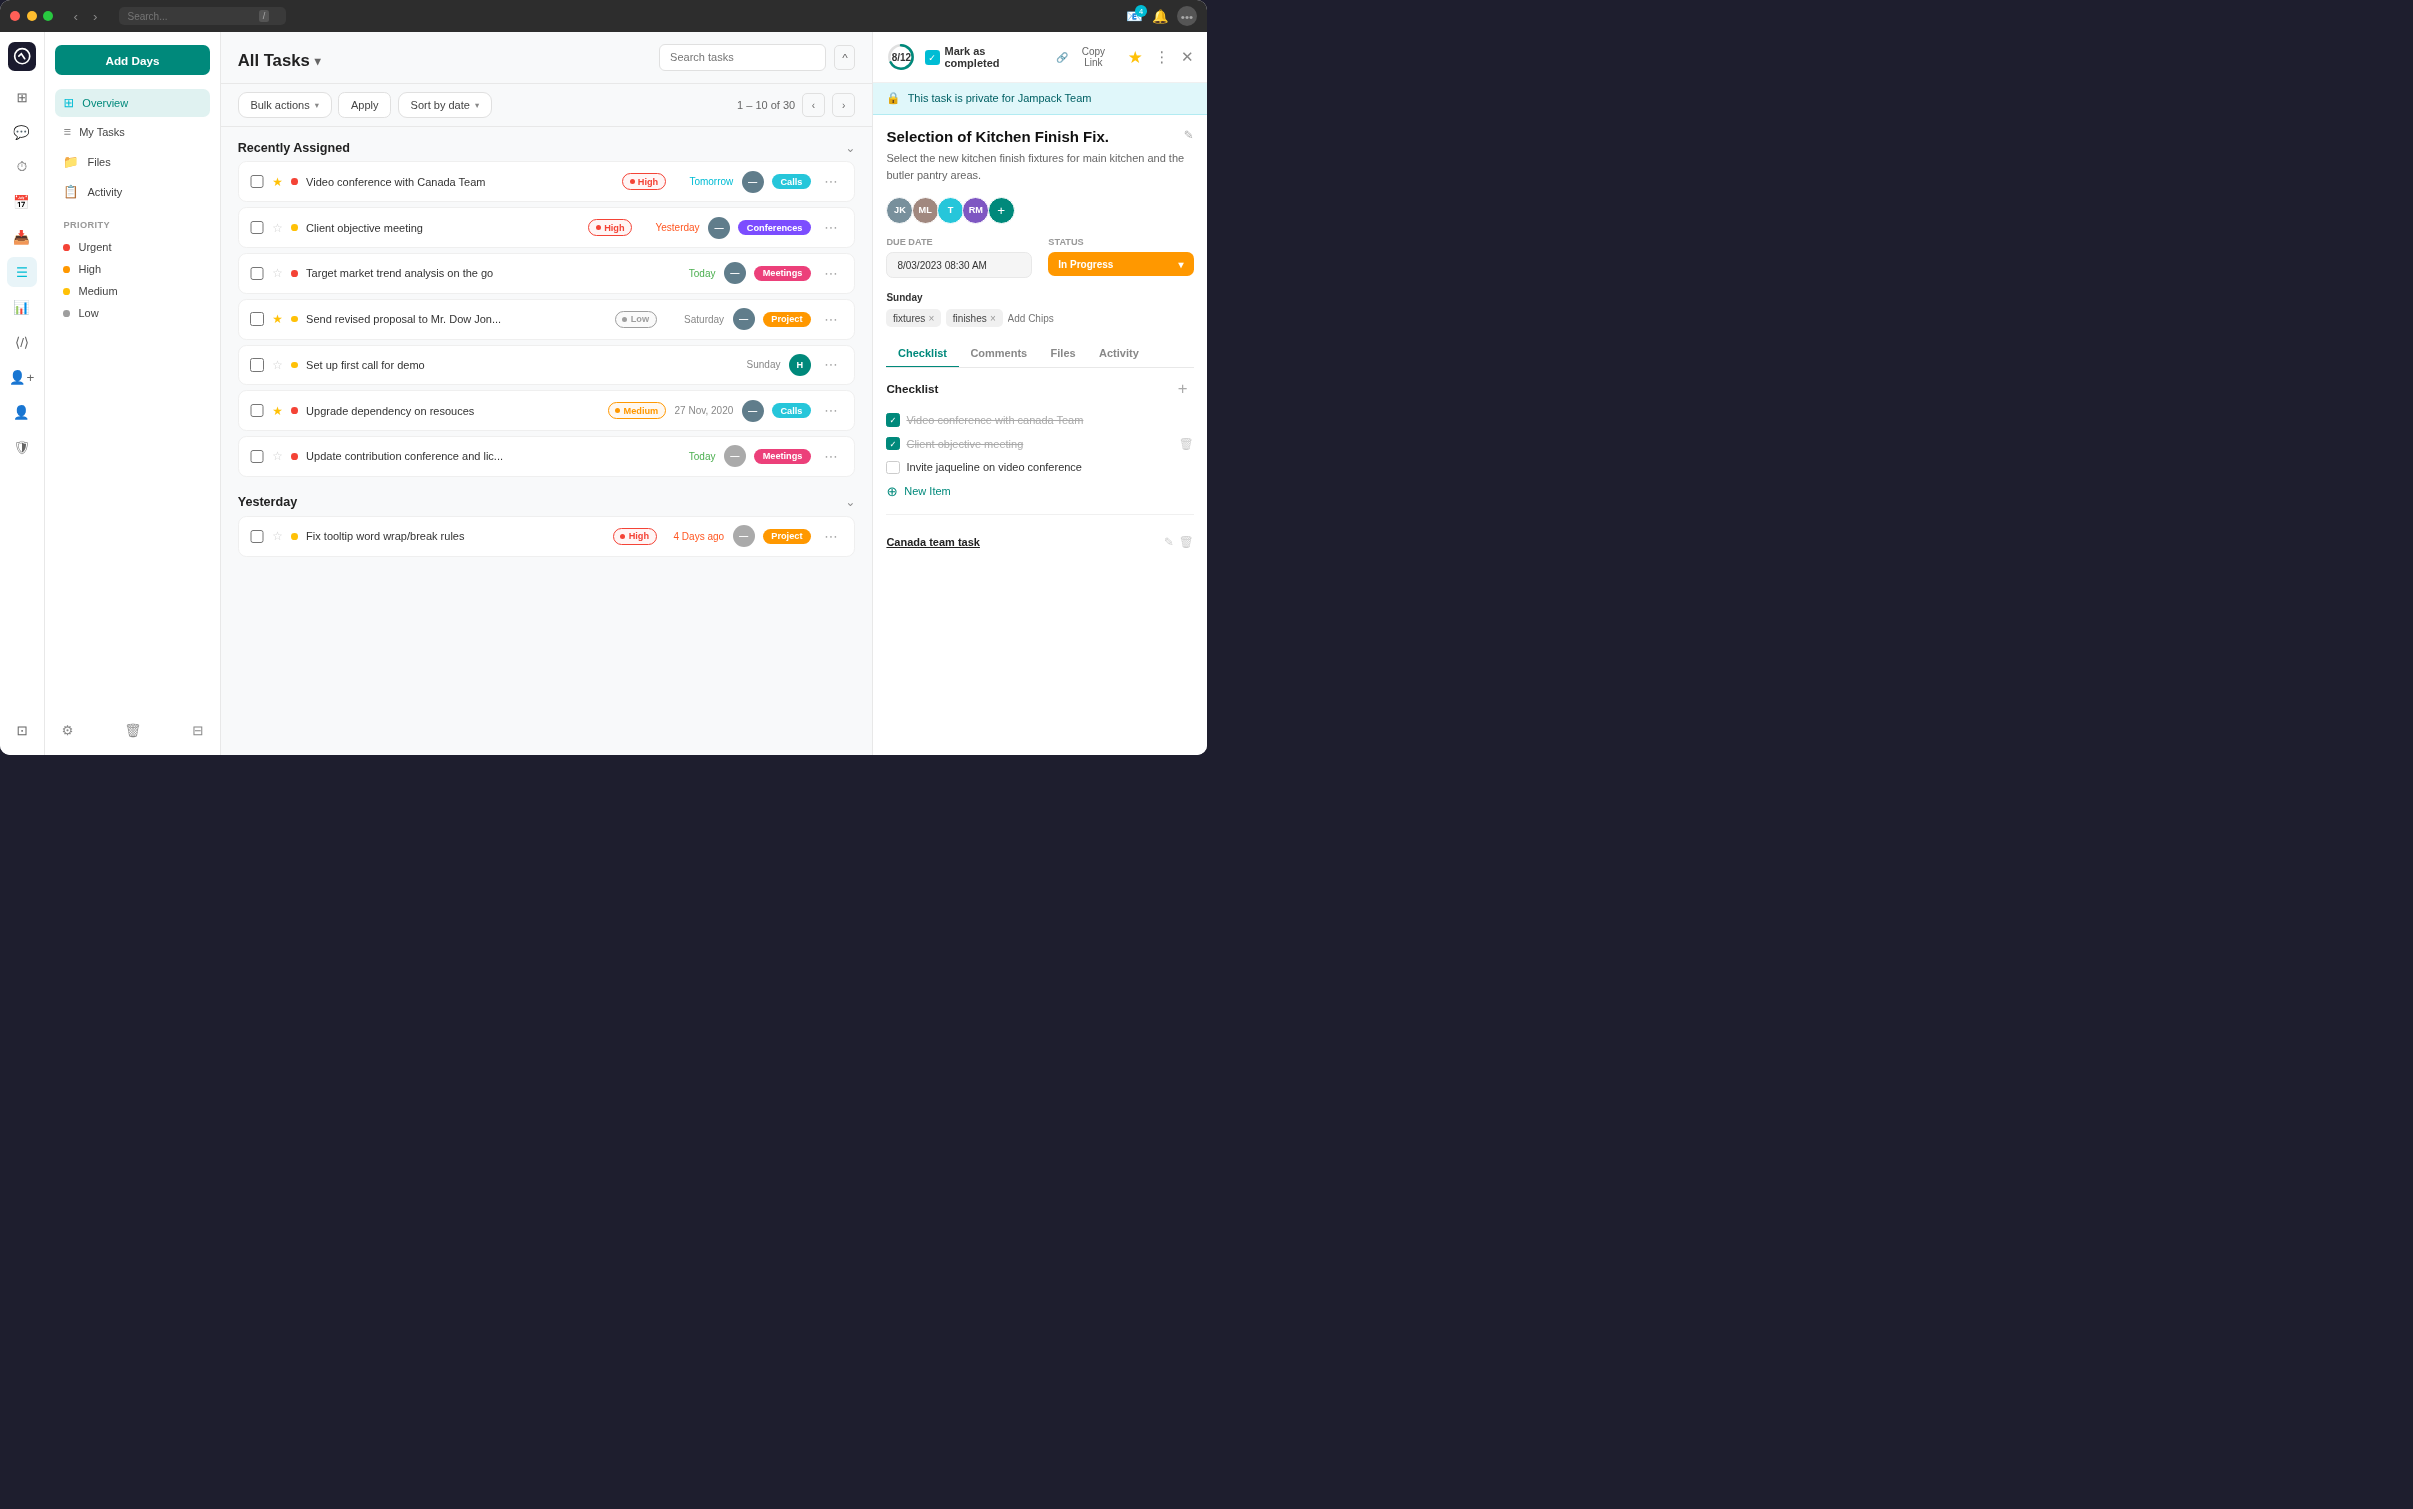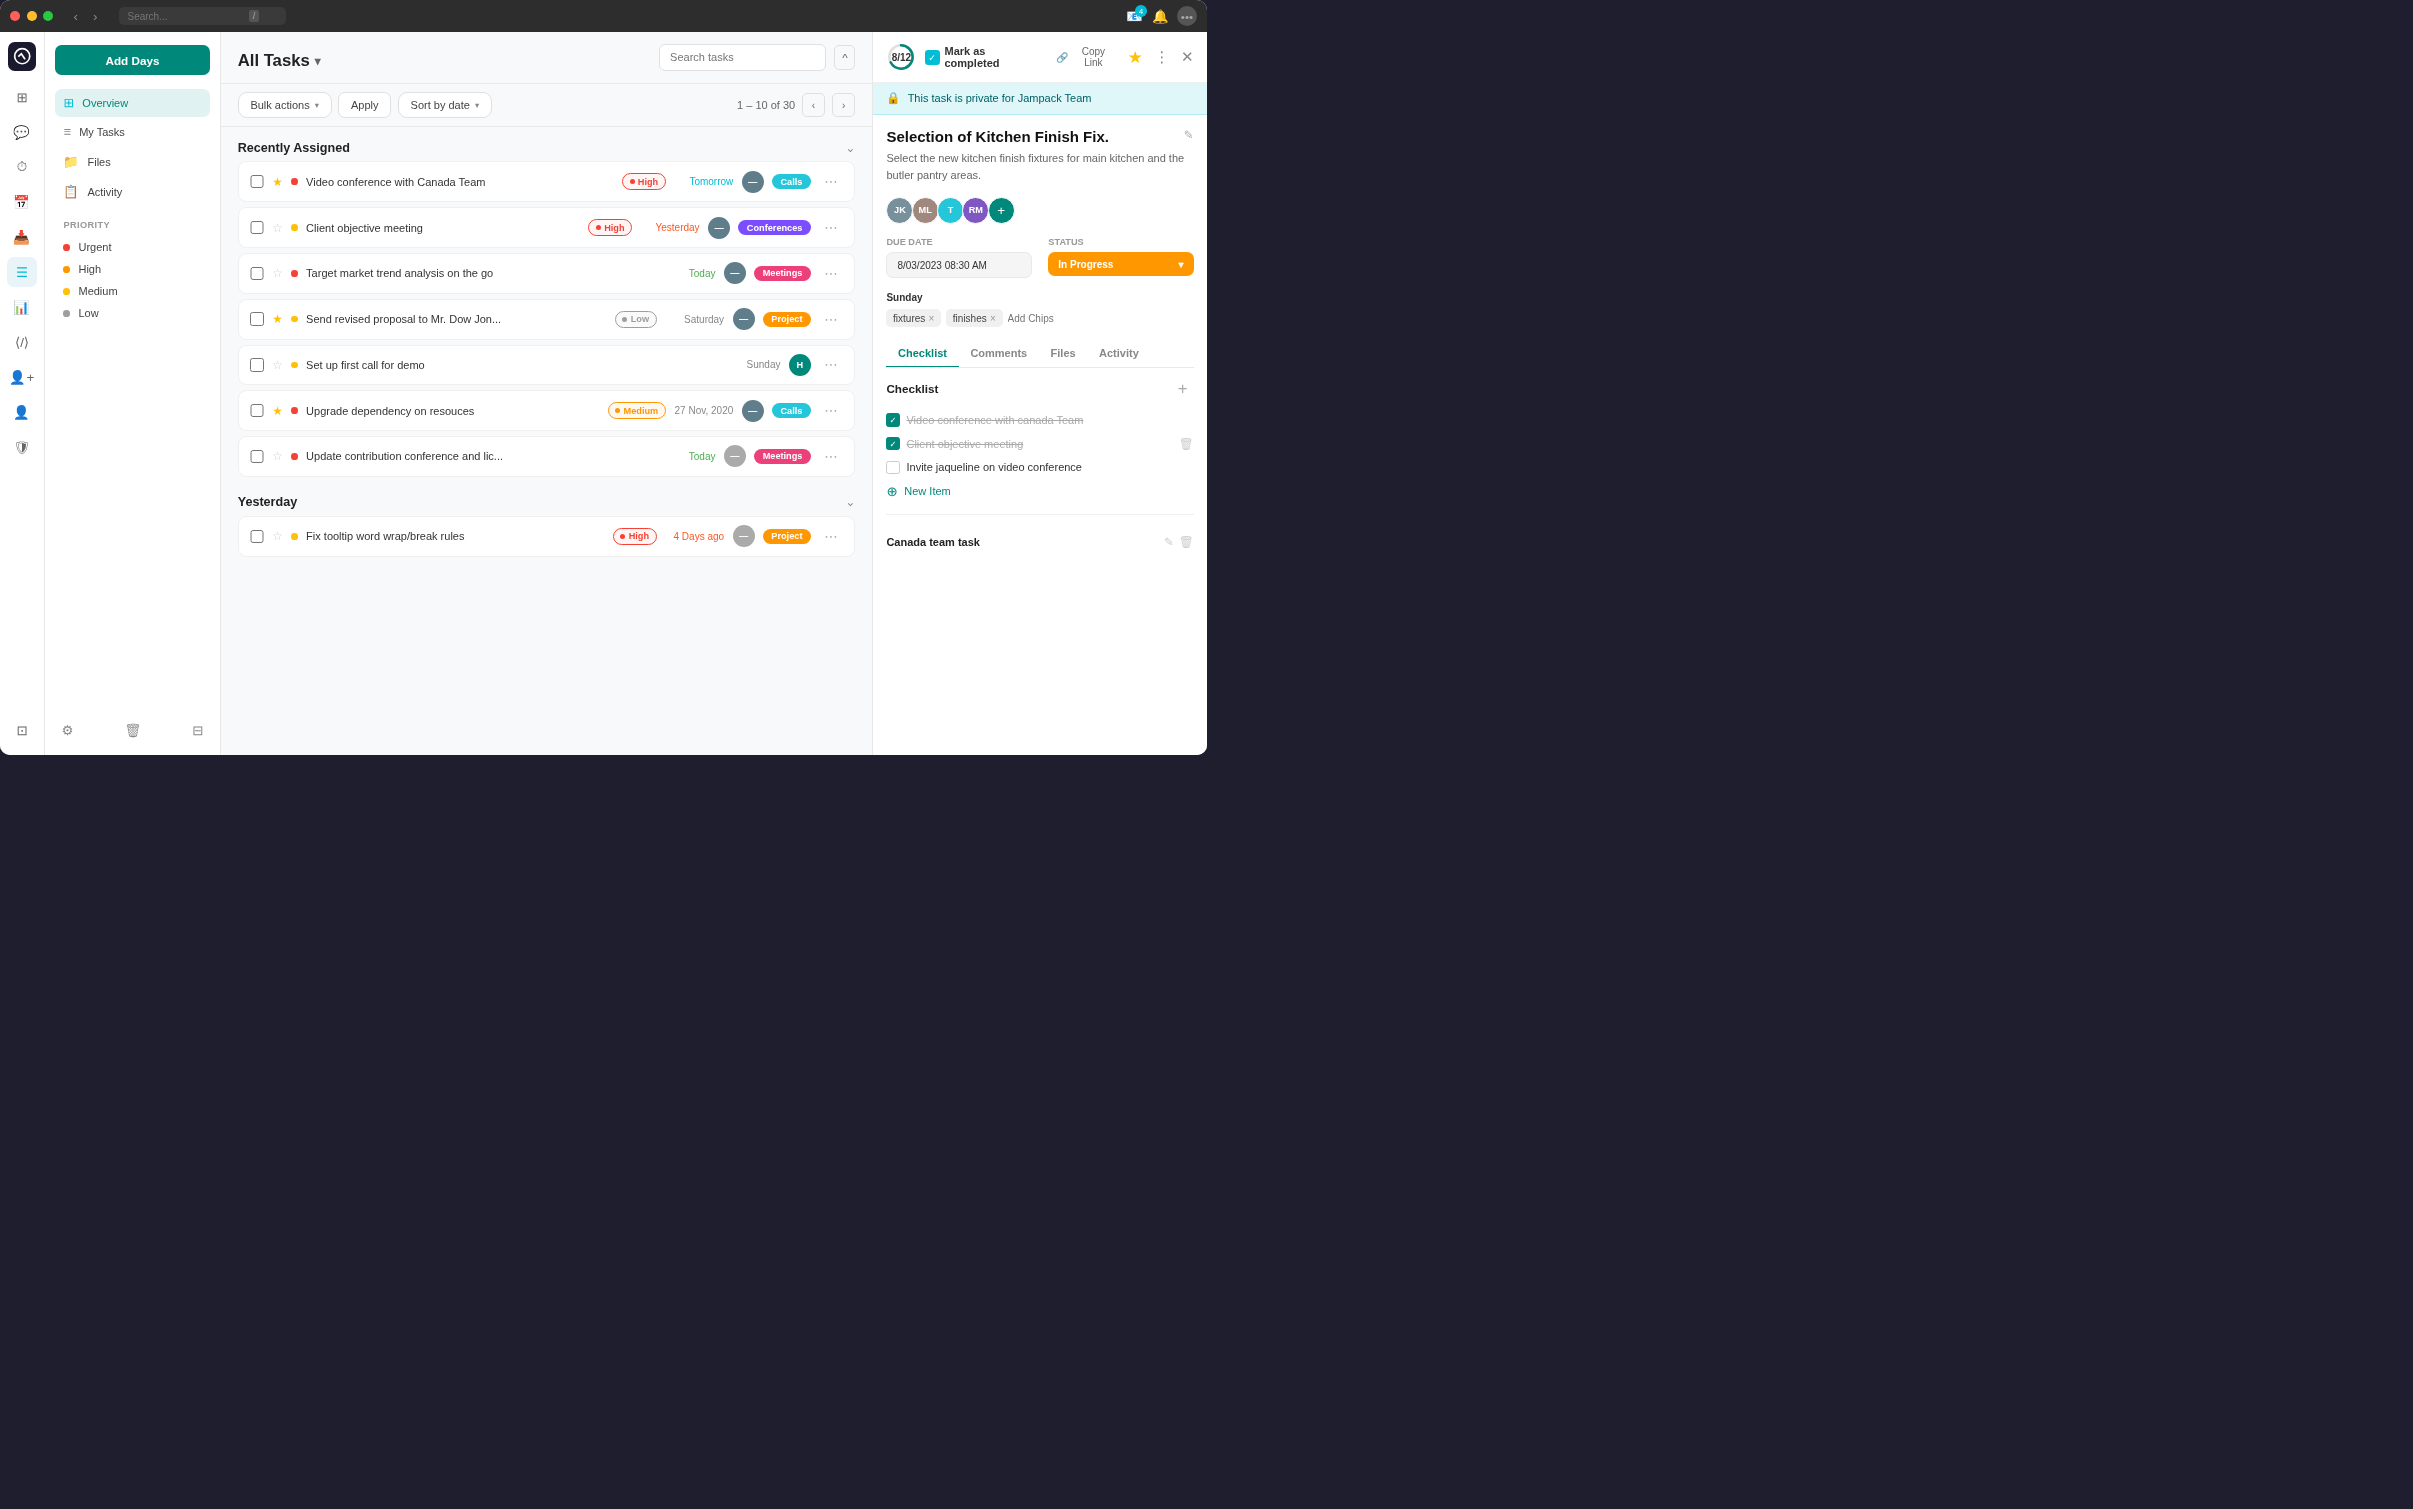--- a/index.html
+++ b/index.html
@@ -36,21 +36,21 @@
     .tl-green { background: #28c840; }
     .titlebar-nav { display: flex; gap: 5px; margin-left: 8.4px; }
     .nav-btn { background: none; border: none; color: #888; cursor: pointer; font-size: 13.4px; padding: 1.7px 5px; }
     .titlebar-search {
       margin-left: 10px;
       display: flex;
       align-items: center;
       background: #3a3a3a;
       border-radius: 5px;
       padding: 3.3px 8.4px;
-      gap: 5px;
+      gap: 15px;
       width: 167px;
     }
     .titlebar-search input {
       background: none;
       border: none;
       outline: none;
       color: #aaa;
       font-size: 10px;
       width: 117px;
     }
@@ -676,21 +676,21 @@
     .new-item-icon { color: #00897b; font-size: 13.4px; cursor: pointer; }
     .new-item-label { font-size: 11px; color: #00897b; cursor: pointer; font-weight: 500; }
     .section-divider { height: 0.8px; background: #f0f0f0; margin: 10px 0; }
     .canada-section { padding: 5px 0; }
     .canada-title {
       display: flex;
       align-items: center;
       justify-content: space-between;
       padding: 5px 0;
     }
-    .canada-title-text { font-size: 11px; font-weight: 700; color: #222; }
+    .canada-title-text { font-size: 11px; font-weight: 700; color: #222; text-decoration: underline; }
     .canada-actions { display: flex; gap: 5px; }
     .canada-action-btn { background: none; border: none; cursor: pointer; color: #ccc; font-size: 11.7px; }
 
     
     .task-list::-webkit-scrollbar { width: 5px; }
     .task-list::-webkit-scrollbar-track { background: transparent; }
     .task-list::-webkit-scrollbar-thumb { background: #ddd; border-radius: 2.5px; }
     .detail-body::-webkit-scrollbar { width: 5px; }
     .detail-body::-webkit-scrollbar-track { background: transparent; }
     .detail-body::-webkit-scrollbar-thumb { background: #ddd; border-radius: 2.5px; }

